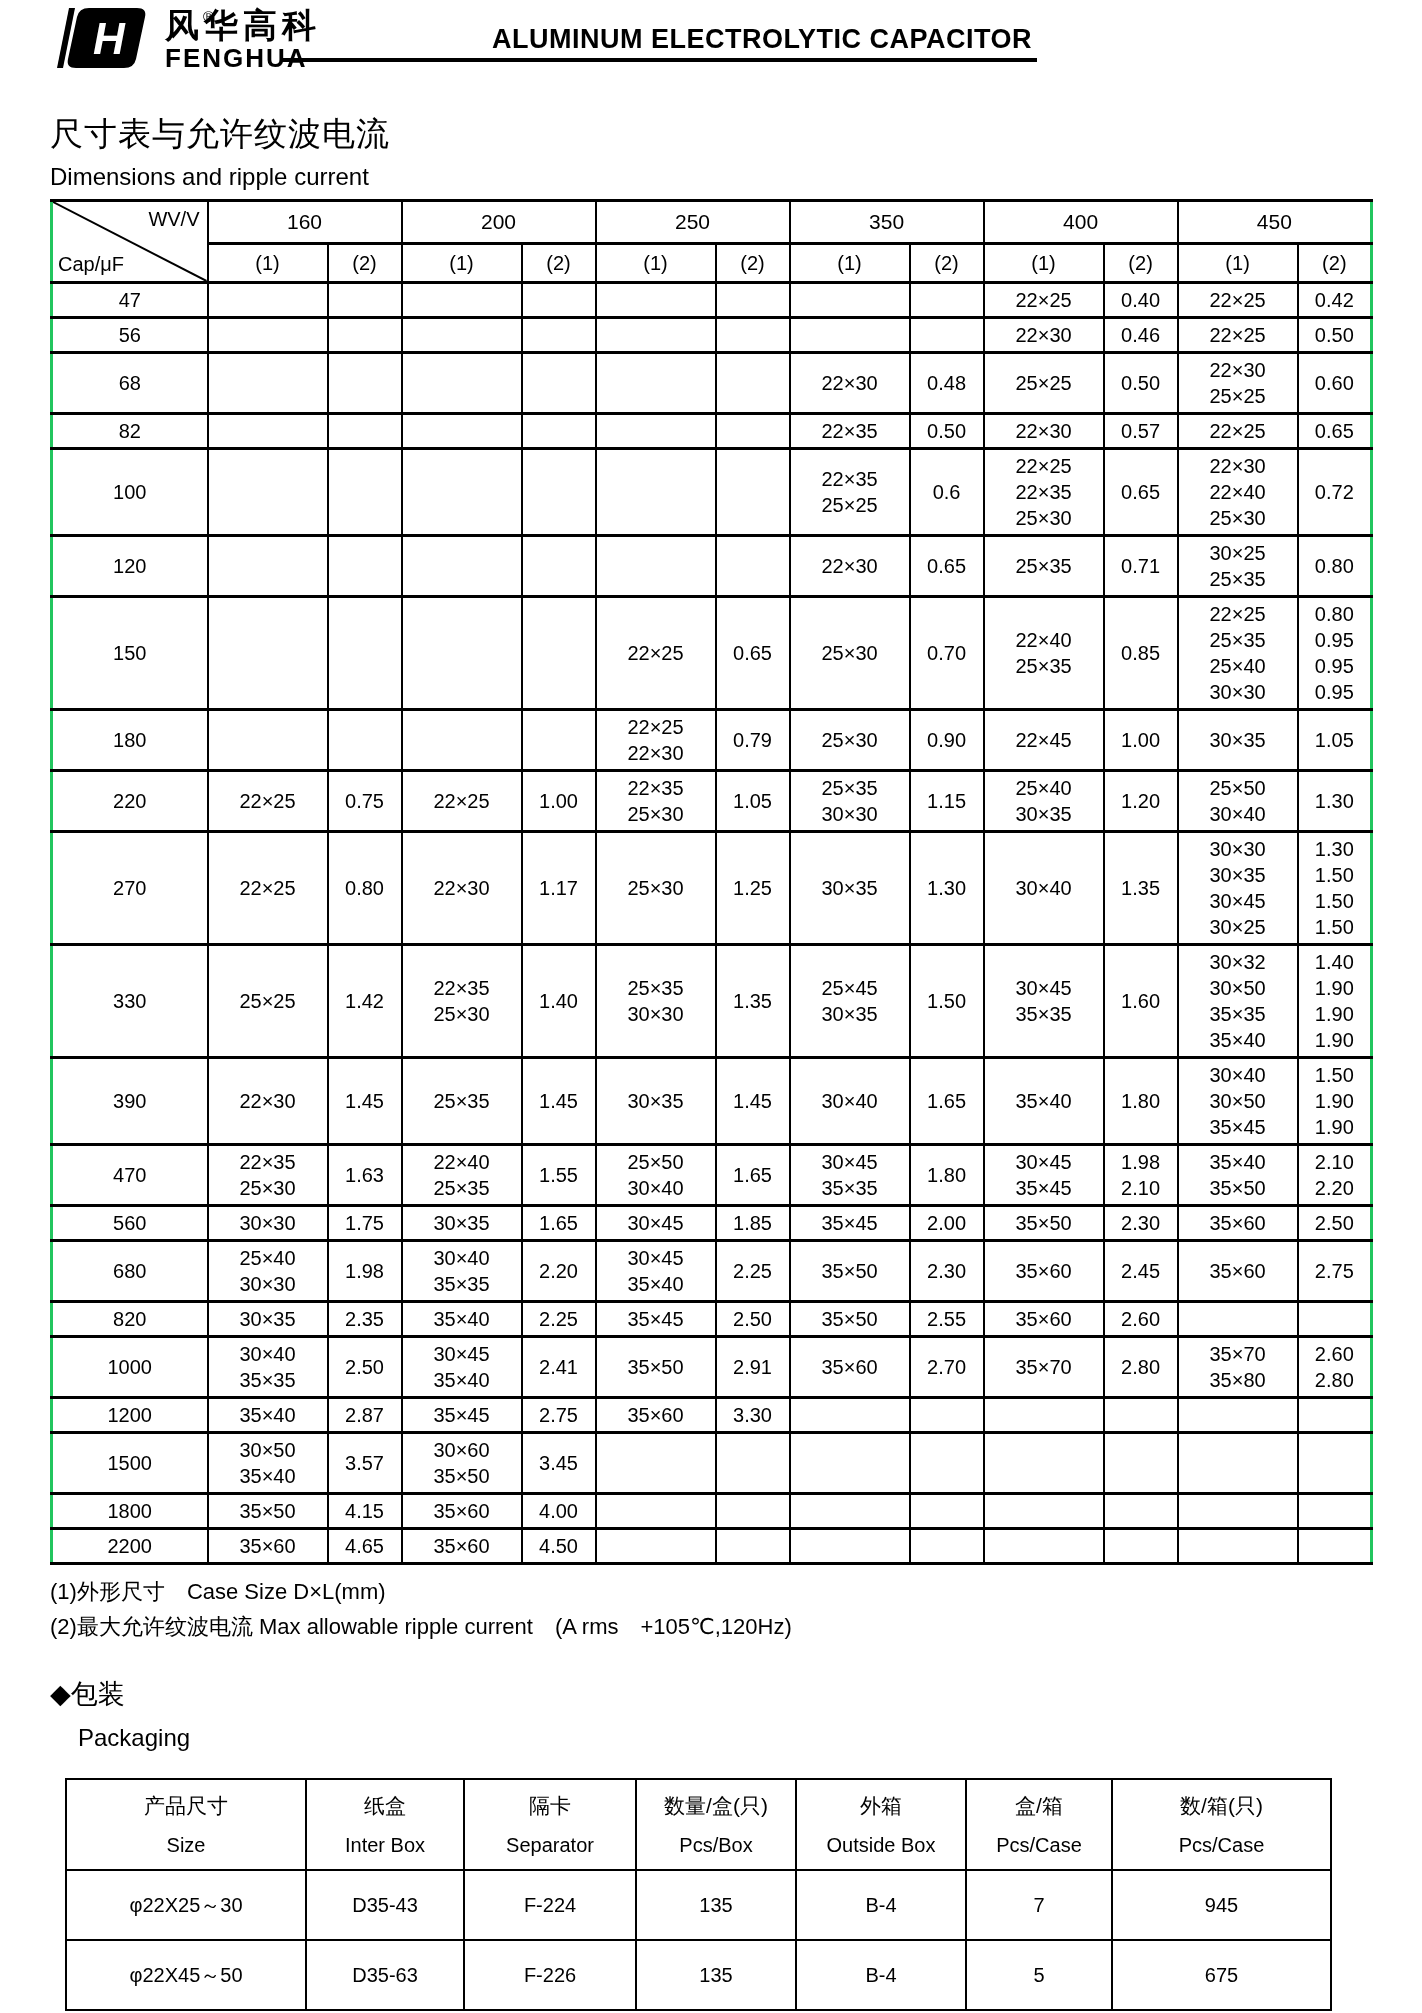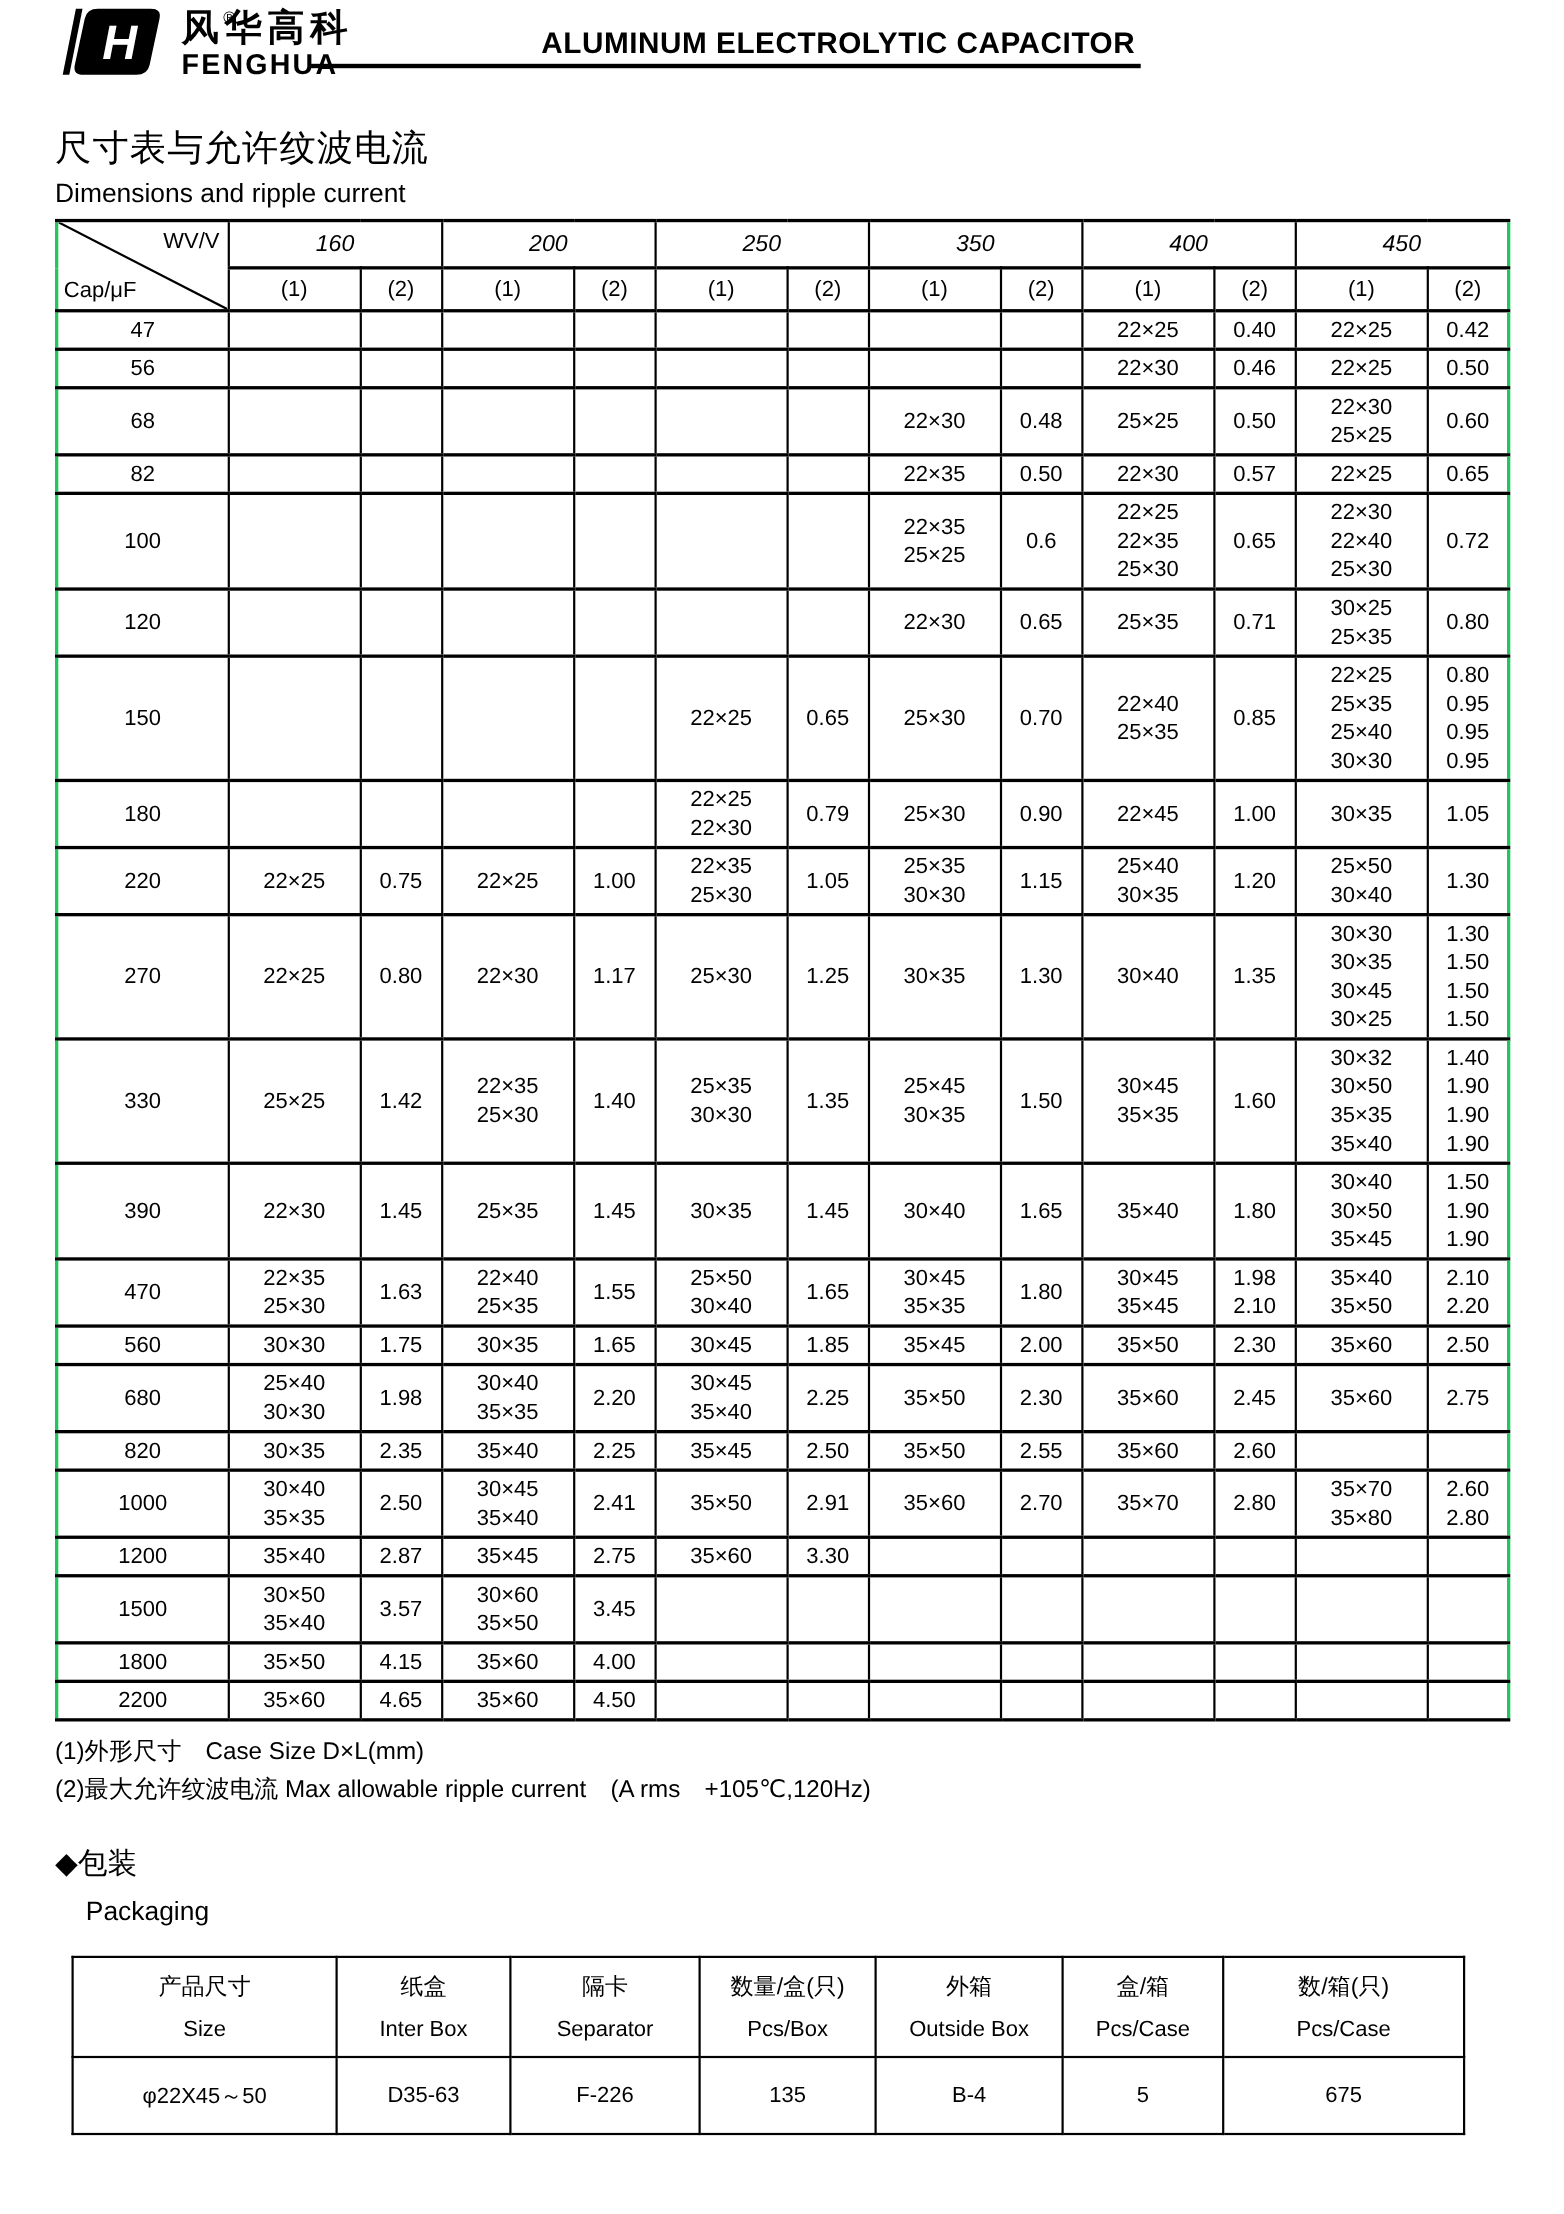--- a/index.html
+++ b/index.html
@@ -20,21 +20,21 @@
   
   .content{position:absolute;left:50px;top:112px;width:1322px;}
   .sec-title-zh{font-size:33px;letter-spacing:1px;}
   .sec-title-en{font-size:24px;margin-top:6px;margin-bottom:8px;}
 
   
   table.dim{border-collapse:collapse;width:1320px;table-layout:fixed;border:3px solid #22c55e;}
   table.dim td{border:2px solid #000;border-top-width:3px;border-bottom-width:3px;
                text-align:center;vertical-align:middle;font-size:20px;line-height:26px;
                padding:3px 1px;overflow:hidden;}
-  table.dim td.vhead{height:34px;font-size:21px;font-style:italic;}
+  table.dim td.vhead{height:34px;font-size:21px;}
   table.dim td.sub{height:30px;}
   td.corner{position:relative;padding:0;}
   .diag{position:absolute;left:0;top:0;width:100%;height:100%;}
   .corner .tl{position:absolute;right:7px;top:4px;font-size:20px;}
   .corner .bl{position:absolute;left:5px;bottom:4px;font-size:20px;}
 
   .footnotes{margin-top:9px;font-size:22px;line-height:35px;}
 
   
   .pack-head-zh{font-size:27px;margin-top:32px;}
@@ -1042,20 +1042,29 @@
             <td class="ph">
               <div class="zh">盒/箱</div>
               <div class="en">Pcs/Case</div>
             </td>
             <td class="ph">
               <div class="zh">数/箱(只)</div>
               <div class="en">Pcs/Case</div>
             </td>
           </tr>
           <tr>
+            <td class="pd">φ22X25～30</td>
+            <td class="pd">D35-43</td>
+            <td class="pd">F-224</td>
+            <td class="pd">135</td>
+            <td class="pd">B-4</td>
+            <td class="pd">7</td>
+            <td class="pd">945</td>
+          </tr>
+          <tr>
             <td class="pd">φ22X45～50</td>
             <td class="pd">D35-63</td>
             <td class="pd">F-226</td>
             <td class="pd">135</td>
             <td class="pd">B-4</td>
             <td class="pd">5</td>
             <td class="pd">675</td>
           </tr>
         </tbody>
     </table>

